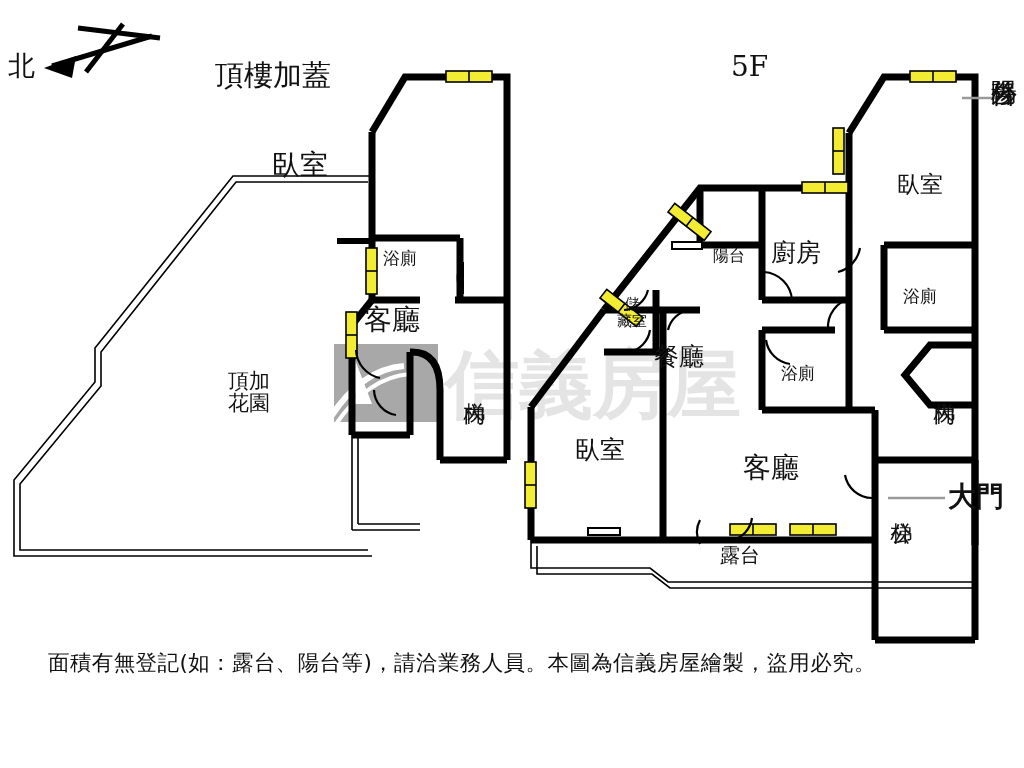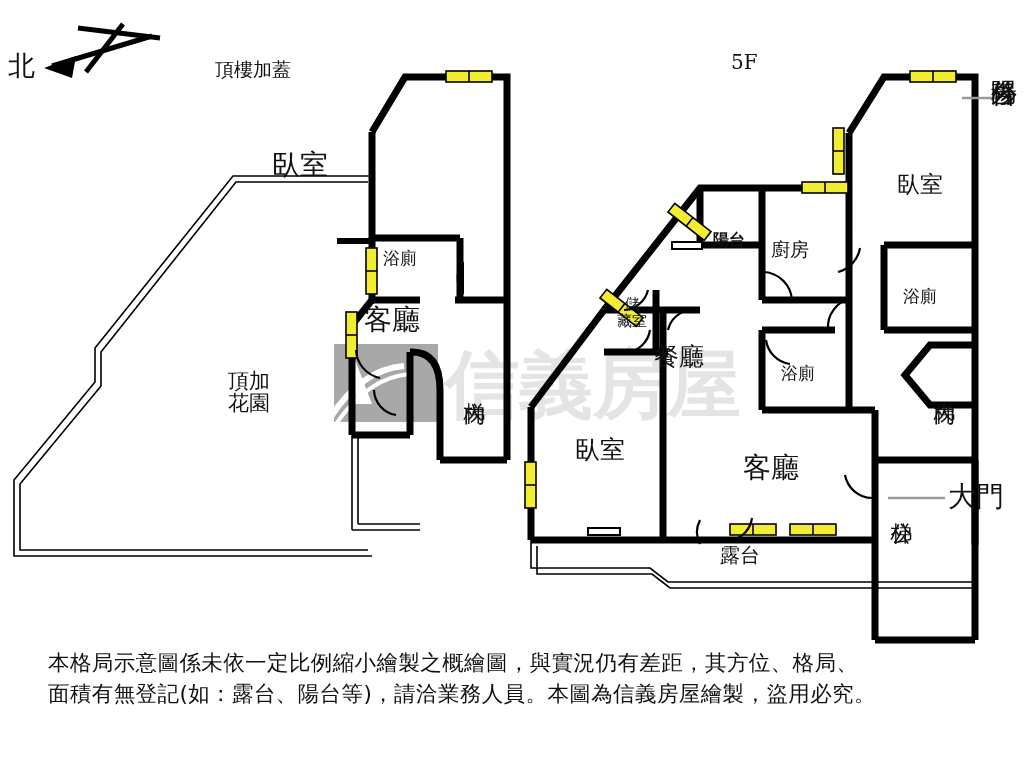--- a/index.html
+++ b/index.html
@@ -188,45 +188,44 @@
     </g>
 
     <g stroke="#9a9a9a" stroke-width="2.6">
       <line x1="962" y1="98" x2="1000" y2="98"></line>
       <line x1="888" y1="498" x2="945" y2="498"></line>
     </g>
   </svg>
 
   <div class="lbl" style="left:8px;top:52px;font-size:27px;">北</div>
 
-  <div class="lbl" style="left:215px;top:60px;font-size:19px;">頂樓加蓋</div>
-
-  <div class="lbl" style="left:731px;top:52px;font-size:20px;font-family:'DejaVu Serif','Liberation Serif',serif;">5F</div>
+  <div class="lbl" style="left:215px;top:60px;font-size:29px;">頂樓加蓋</div>
+
+  <div class="lbl" style="left:731px;top:52px;font-size:28px;font-family:'DejaVu Serif','Liberation Serif',serif;">5F</div>
 
   <div class="lbl" style="left:272px;top:150px;font-size:28px;">臥室</div>
   <div class="lbl" style="left:383px;top:250px;font-size:17px;">浴廁</div>
   <div class="lbl" style="left:364px;top:305px;font-size:28px;">客廳</div>
   <div class="lbl vlbl" style="left:463px;top:385px;font-size:22px;">內梯</div>
   <div class="lbl" style="left:228px;top:370px;font-size:21px;text-align:right;">頂加<br>花園</div>
 
   <div class="lbl" style="left:897px;top:172px;font-size:23px;">臥室</div>
-  <div class="lbl" style="left:713px;top:232px;font-size:16px;font-weight:bold;">陽台</div>
-  <div class="lbl" style="left:771px;top:240px;font-size:19px;">廚房</div>
+  <div class="lbl" style="left:713px;top:248px;font-size:16px;">陽台</div>
+  <div class="lbl" style="left:771px;top:240px;font-size:25px;">廚房</div>
   <div class="lbl" style="left:903px;top:288px;font-size:17px;">浴廁</div>
   <div class="lbl" style="left:781px;top:365px;font-size:17px;">浴廁</div>
   <div class="lbl" style="left:617px;top:296px;font-size:15px;text-align:center;line-height:1.1;">儲<br>藏室</div>
   <div class="lbl" style="left:654px;top:344px;font-size:25px;">餐廳</div>
   <div class="lbl" style="left:575px;top:437px;font-size:25px;">臥室</div>
   <div class="lbl" style="left:743px;top:453px;font-size:28px;">客廳</div>
   <div class="lbl vlbl" style="left:933px;top:385px;font-size:22px;">內梯</div>
   <div class="lbl vlbl" style="left:890px;top:505px;font-size:22px;">公梯</div>
   <div class="lbl" style="left:688px;top:545px;font-size:20px;margin-left:32px;">露台</div>
 
   <div class="lbl vlbl" style="left:991px;top:60px;font-size:26px;">陽台外移</div>
-  <div class="lbl" style="left:948px;top:482px;font-size:28px;">大門</div>
+  <div class="lbl" style="left:948px;top:482px;font-size:28px;font-weight:bold;">大門</div>
 
 
   <div id="caption">
-    <div>本格局示意圖係未依一定比例縮小繪製之概繪圖，與實況仍有差距，其方位、格局、</div>
     <div>面積有無登記(如：露台、陽台等)，請洽業務人員。本圖為信義房屋繪製，盜用必究。</div>
   </div>
 
 </div>
 
 </body></html>

